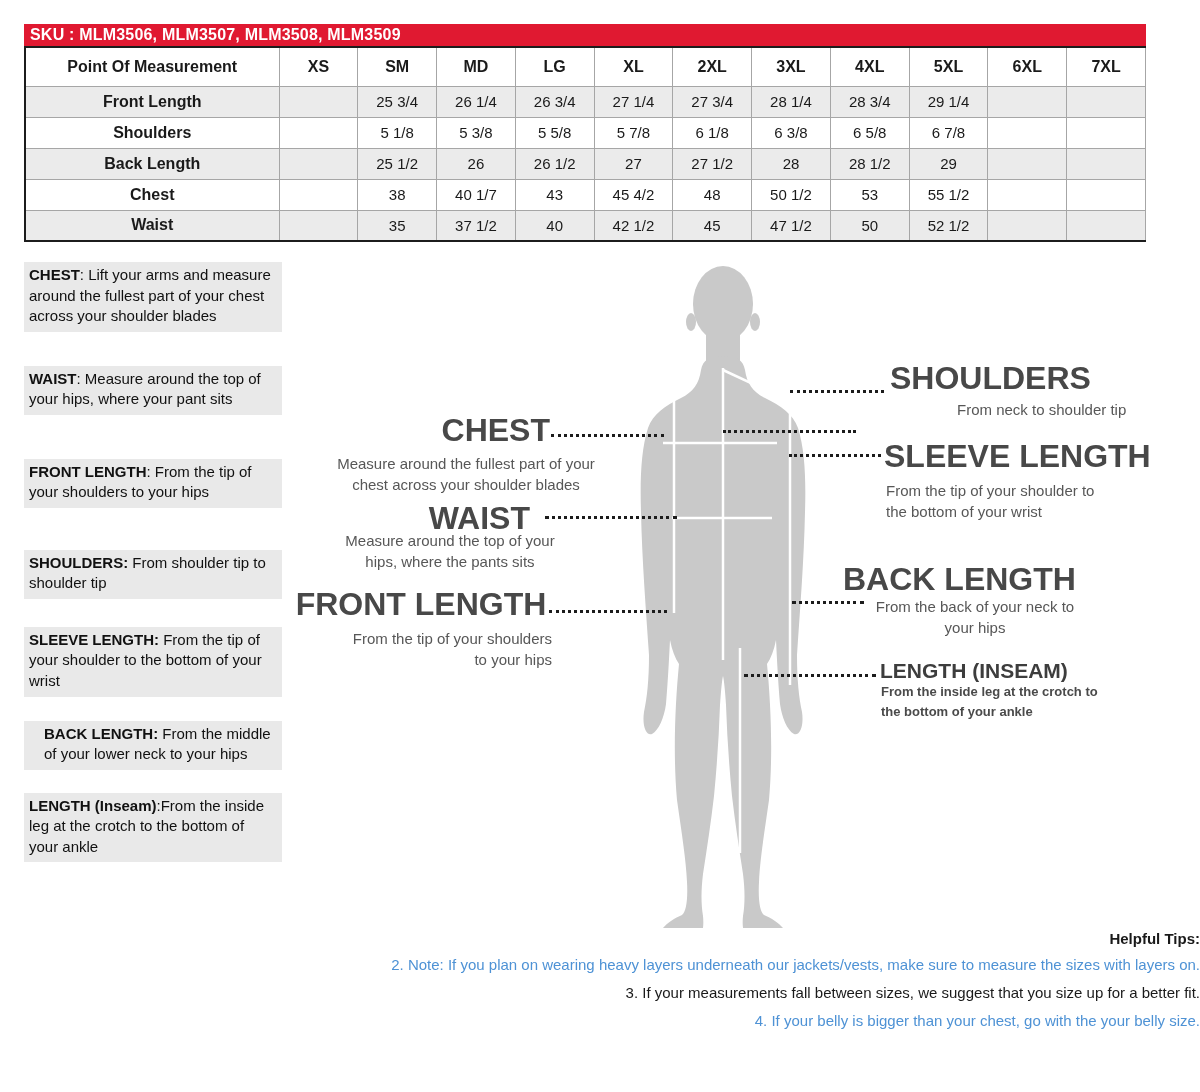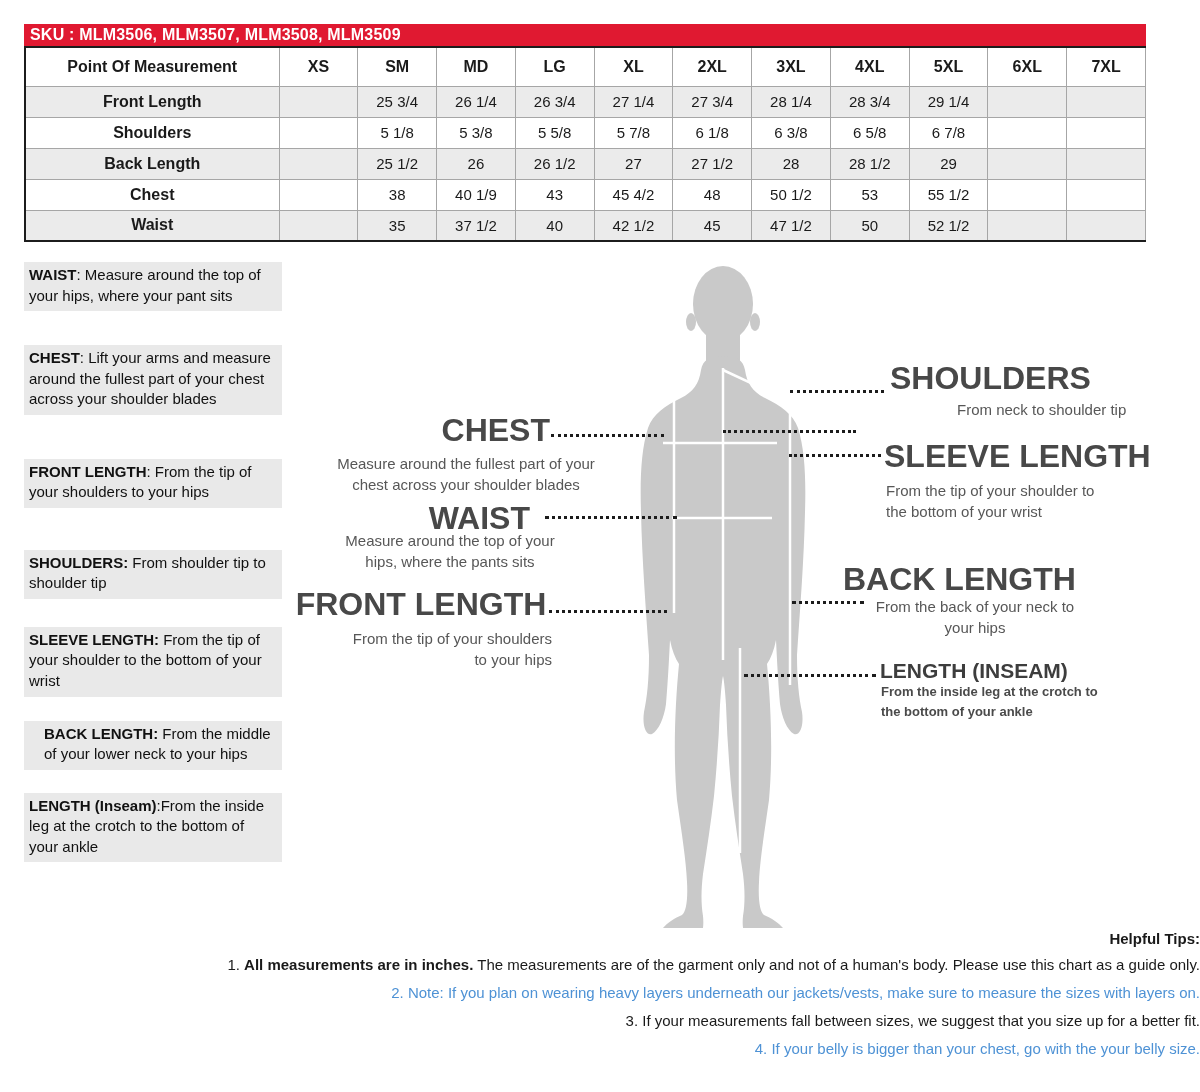--- a/index.html
+++ b/index.html
@@ -141,21 +141,21 @@
           <td>28</td>
           <td>28 1/2</td>
           <td>29</td>
           <td></td>
           <td></td>
         </tr>
         <tr>
           <td class="row-label">Chest</td>
           <td></td>
           <td>38</td>
-          <td>40 1/9</td>
+          <td>40 1/7</td>
           <td>43</td>
           <td>45 4/2</td>
           <td>48</td>
           <td>50 1/2</td>
           <td>53</td>
           <td>55 1/2</td>
           <td></td>
           <td></td>
         </tr>
         <tr class="stripe">
@@ -170,22 +170,22 @@
           <td>50</td>
           <td>52 1/2</td>
           <td></td>
           <td></td>
         </tr>
       </tbody>
     </table>
   </div>
 
   <div class="defs">
+    <div class="def-box"><b>CHEST</b><span>: Lift your arms  and measure around the fullest part of your chest across your shoulder blades</span></div>
     <div class="def-box"><b>WAIST</b><span>:  Measure around the top of your hips, where your pant sits</span></div>
-    <div class="def-box"><b>CHEST</b><span>: Lift your arms  and measure around the fullest part of your chest across your shoulder blades</span></div>
     <div class="def-box"><b>FRONT LENGTH</b><span>: From the tip of your shoulders to your hips</span></div>
     <div class="def-box"><b>SHOULDERS:</b><span> From shoulder tip to shoulder tip</span></div>
     <div class="def-box"><b>SLEEVE LENGTH:</b><span> From the tip of your shoulder to the bottom of your wrist</span></div>
     <div class="def-box"><b>BACK LENGTH:</b><span> From the middle of your lower neck to your hips</span></div>
     <div class="def-box"><b>LENGTH (Inseam)</b><span>:From the inside leg at the crotch to the bottom of your ankle</span></div>
   </div>
 
   <svg style="position:absolute; left:637px; top:260px;" width="172" height="668" viewBox="0 0 172 668">
     <g fill="#c9c9c9">
       <ellipse cx="86" cy="44" rx="30" ry="38"></ellipse>
@@ -273,19 +273,18 @@
   <div class="desc" style="left:886px; top:480px; width:215px;">From the tip of your shoulder to the bottom of your wrist</div>
 
   <div class="big-label" style="left:843px; top:561px;">BACK LENGTH</div>
   <div class="desc center" style="left:860px; top:596px; width:230px;">From the back of your neck to your hips</div>
 
   <div class="small-label" style="left:880px; top:659px;">LENGTH (INSEAM)</div>
   <div class="desc bolded" style="left:881px; top:682px; width:220px;">From the inside leg at the crotch to the bottom of your ankle</div>
 
   <div class="tips">
     <div class="tips-heading">Helpful Tips:</div>
-    <div class="tip"><span>1.</span> <b>All measurements are in inches.</b><span> The measurements are of the garment only and not of a human's body. Please use this chart as a guide only.</span></div>
     <div class="tip blue">2. Note: If you plan on wearing heavy layers underneath our jackets/vests, make sure to measure the sizes with layers on.</div>
     <div class="tip">3. If your measurements fall between sizes, we suggest that you size up for a better fit.</div>
     <div class="tip blue">4. If your belly is bigger than your chest, go with the your belly size.</div>
   </div>
 
 </div>
 
 </body></html>

